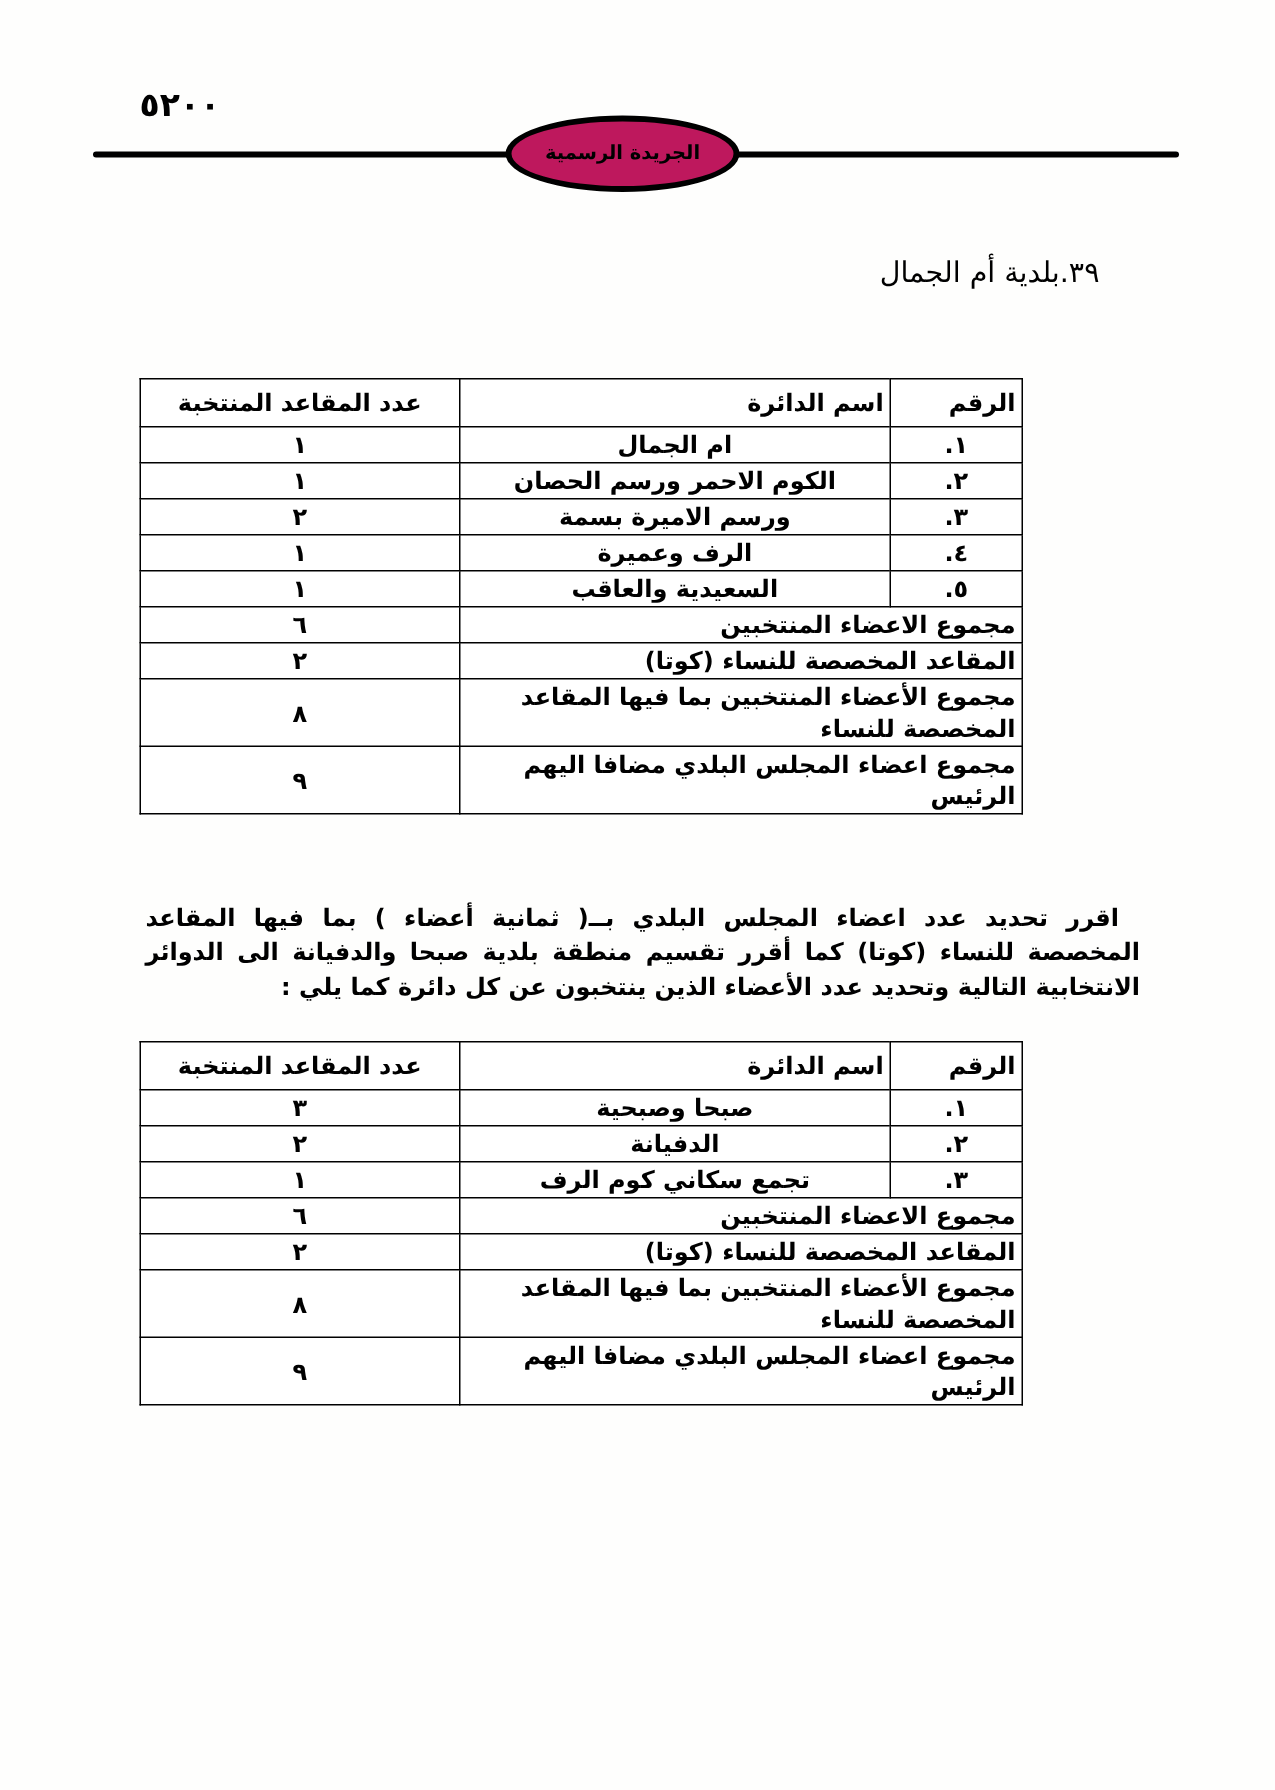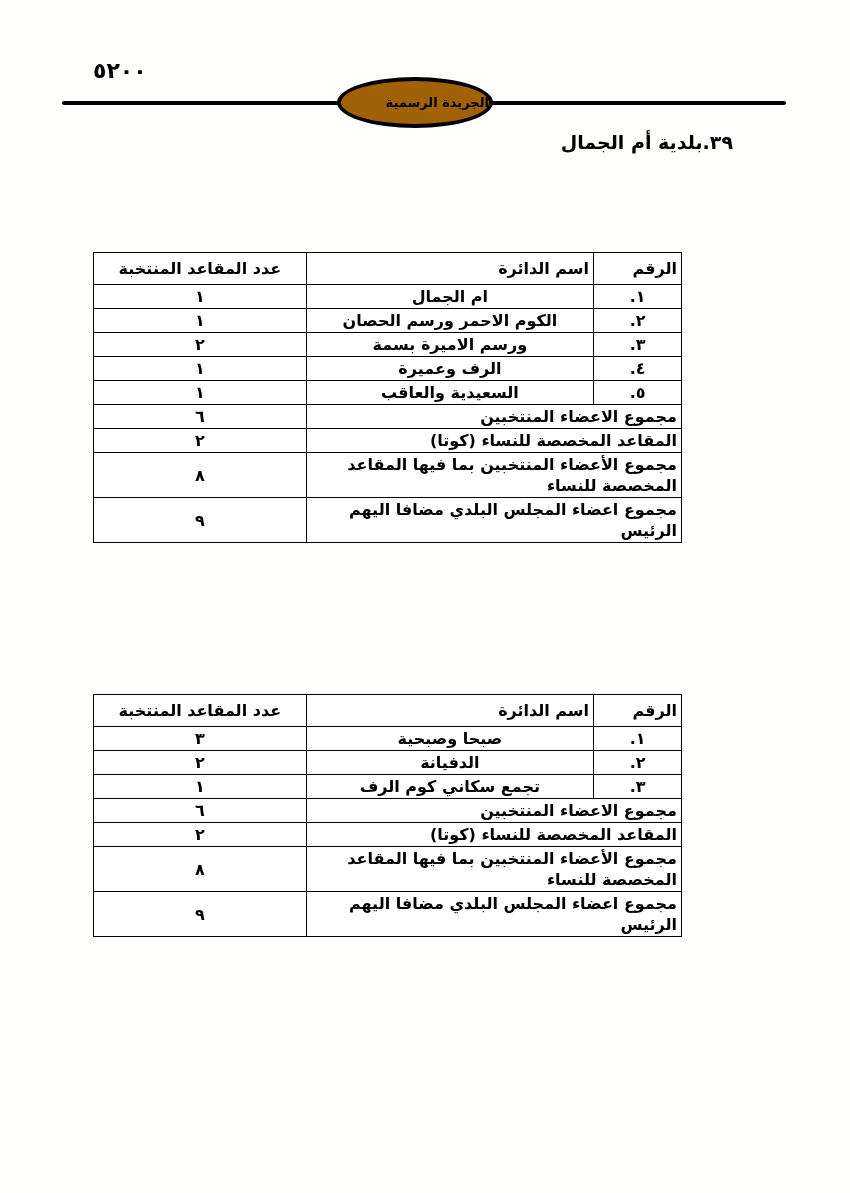--- a/index.html
+++ b/index.html
@@ -20,29 +20,29 @@
     letter-spacing:4px;
     direction:ltr;
   }
   .rule {
     position:absolute; top:101px; left:62px;
     width:724px; height:4px; background:#000; border-radius:2px;
   }
   .gazette-ellipse {
     position:absolute; top:77px; left:337px;
     width:156px; height:51px;
-    background:#a16207; border:4px solid #000; border-radius:50%;
-    display:flex; align-items:center; justify-content:flex-start;
+    background:#be185d; border:4px solid #000; border-radius:50%;
+    display:flex; align-items:center; justify-content:center;
     z-index:2;
   }
   .gazette-name { font-size:13px; font-weight:bold; white-space:nowrap; }
   
   .section-title {
     position:absolute; right:117px;
-    font-size:19px; font-weight:bold; white-space:nowrap;
+    font-size:19px; font-weight:normal; white-space:nowrap;margin-top:40px;
   }
   .section-paragraph {
     position:absolute; right:90px; width:663px;
     font-size:16px; font-weight:bold;
     line-height:23px;
     text-align:justify; text-align-last:right;
     text-indent:14px;
   }
   .t39-title { top:131px; }
   .t39-para  { top:159px; }
@@ -141,20 +141,21 @@
         <td class="c-sumlabel" colspan="2">مجموع الأعضاء المنتخبين بما فيها المقاعد المخصصة للنساء</td>
         <td class="c-val-top">٨</td>
       </tr>
       <tr>
         <td class="c-sumlabel" colspan="2">مجموع اعضاء المجلس البلدي مضافا اليهم الرئيس</td>
         <td class="c-val">٩</td>
       </tr>
     </tbody>
   </table>
 
+  <div class="section-paragraph t40-para">اقرر تحديد عدد اعضاء المجلس البلدي بــ( ثمانية أعضاء ) بما فيها المقاعد المخصصة للنساء (كوتا) كما أقرر تقسيم منطقة بلدية صبحا والدفيانة الى الدوائر الانتخابية التالية وتحديد عدد الأعضاء الذين ينتخبون عن كل دائرة كما يلي :</div>
 
   <table class="seats-table tbl-2" dir="rtl">
     <colgroup>
         <col class="col-num">
         <col class="col-name">
         <col class="col-seats">
       </colgroup>
     <thead>
       <tr>
         <th class="h-num">الرقم</th>

